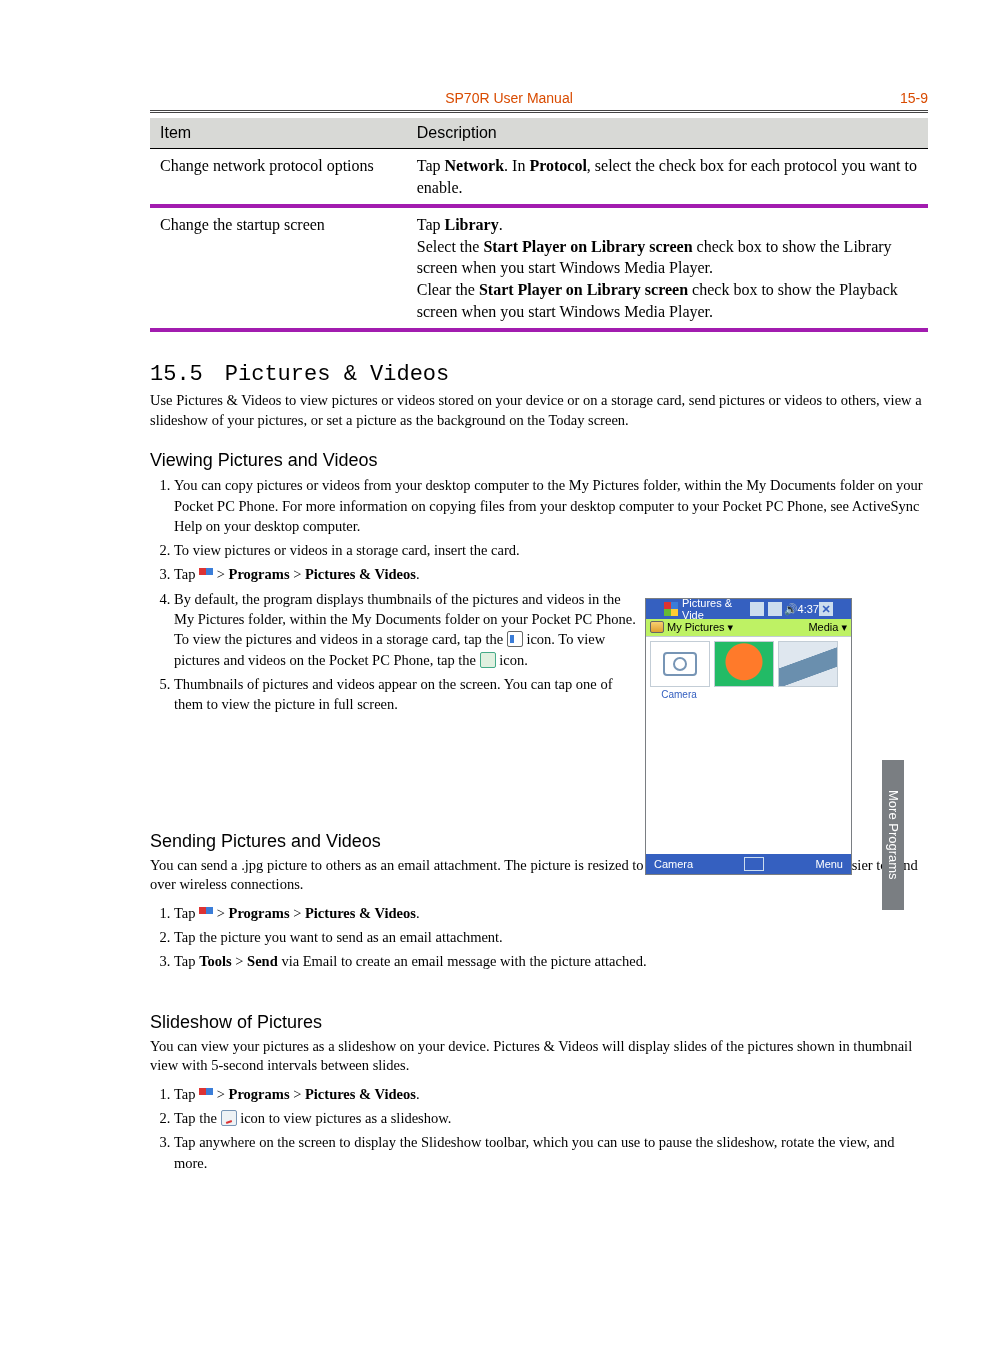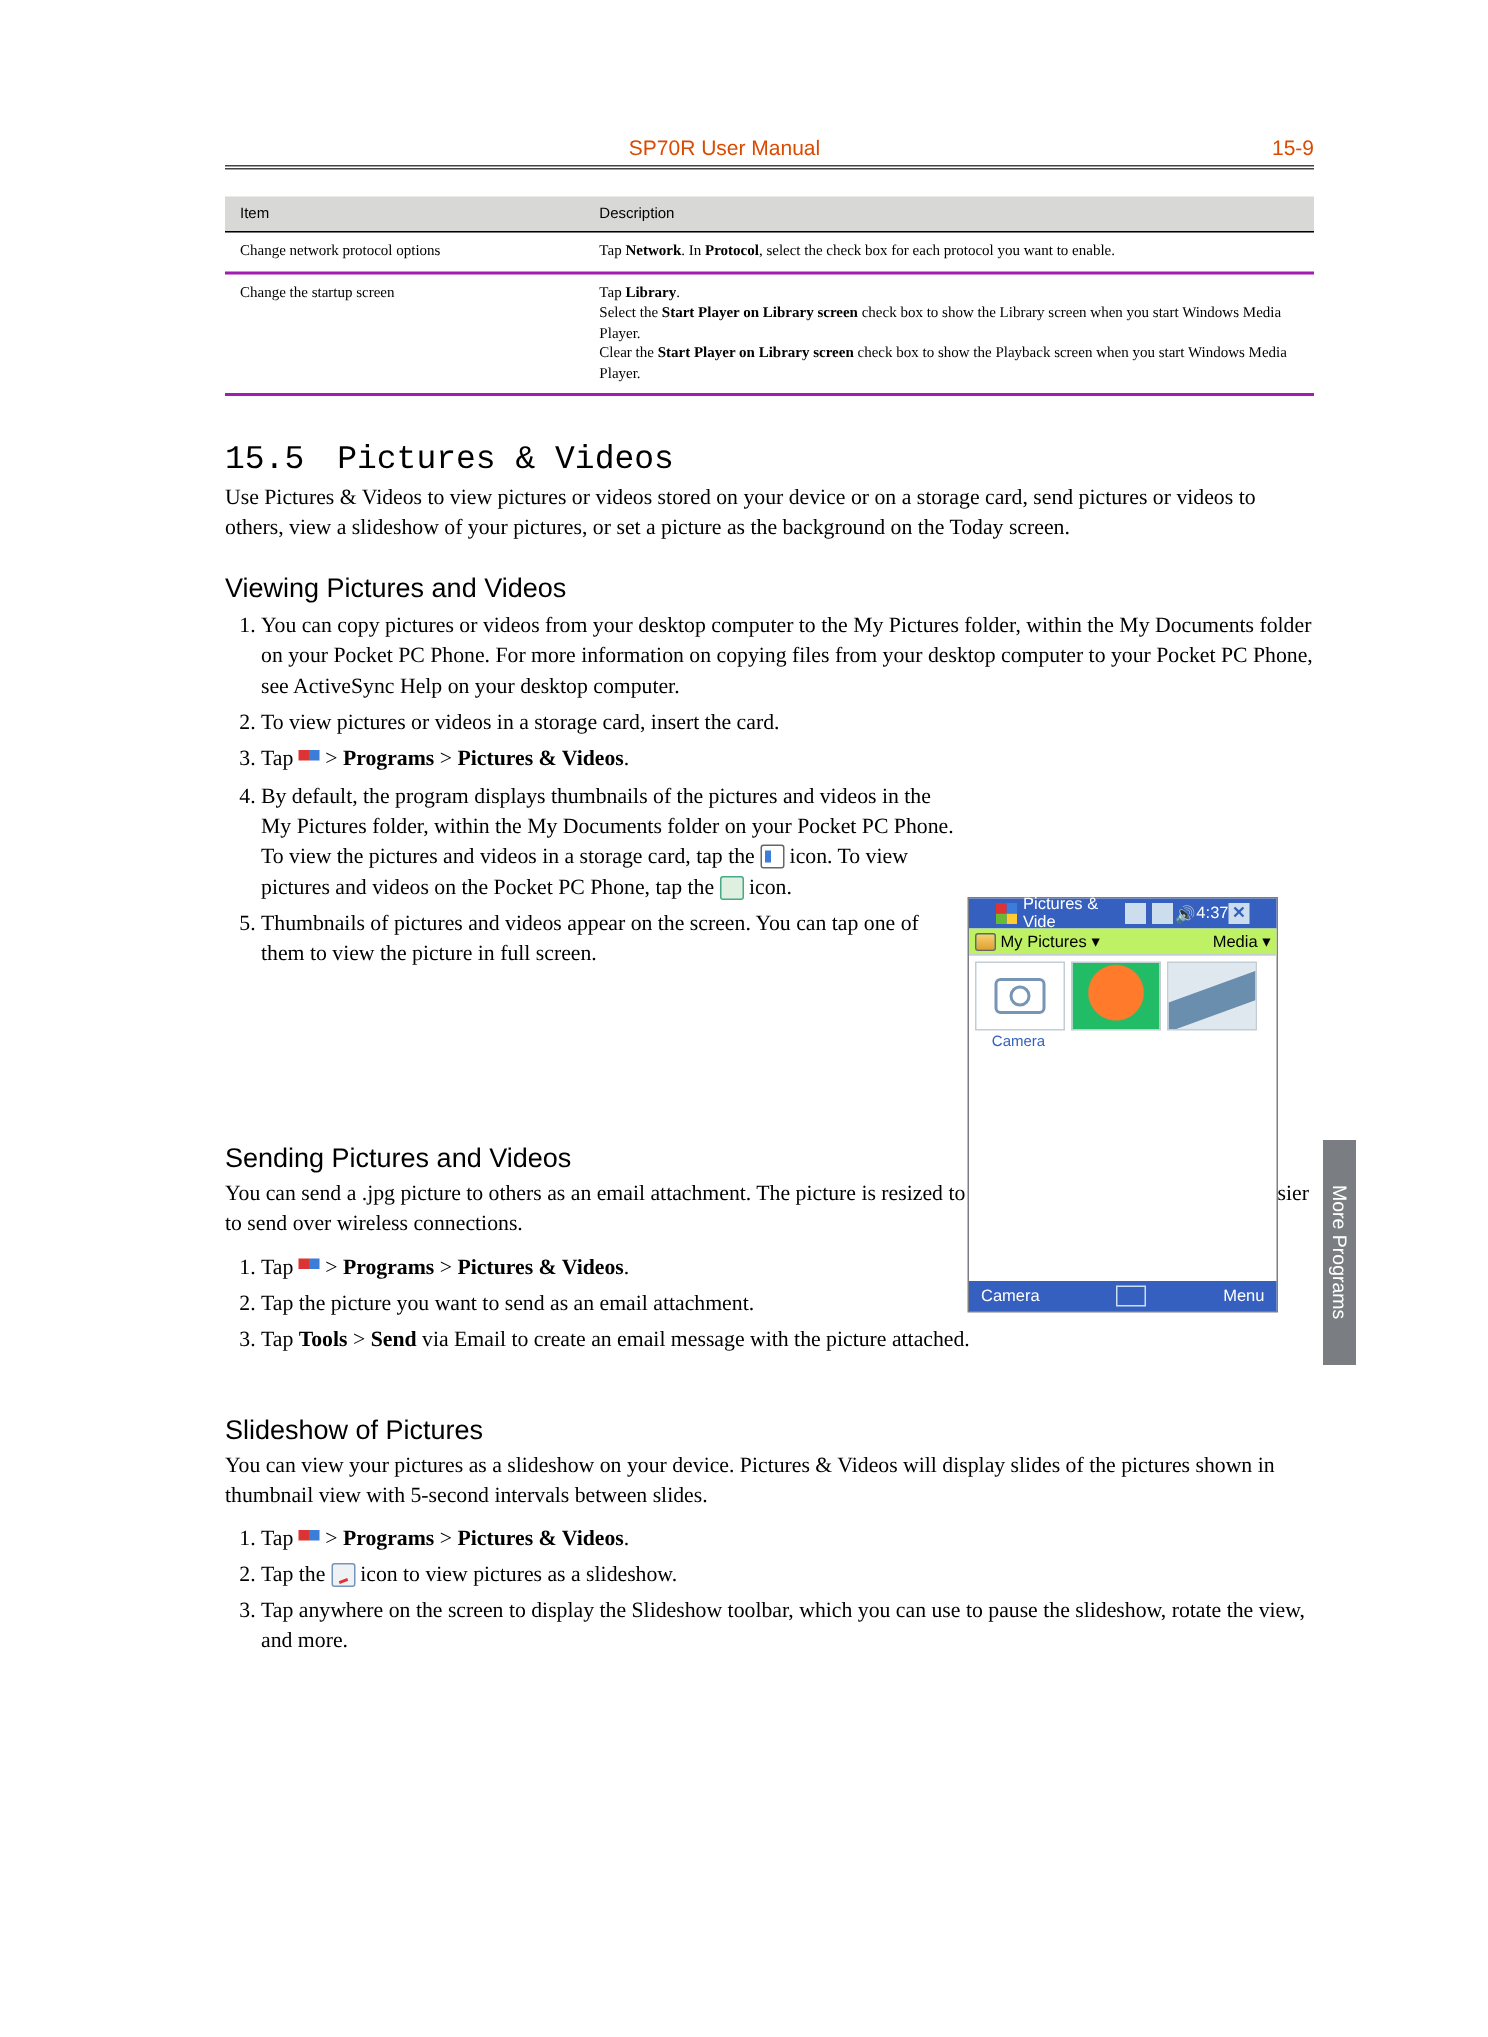--- a/index.html
+++ b/index.html
@@ -5,53 +5,53 @@
   body {
     margin: 0;
     font-family: "Times New Roman", Times, serif;
     background: #fff;
     color: #000;
     width: 992px;
     height: 1358px;
     position: relative;
   }
   .page {
-    padding: 90px 116px 40px 150px;
+    padding: 90px 64px 40px 150px;
     box-sizing: border-box;
     position: relative;
   }
   .header-row {
     display: flex;
     align-items: baseline;
     font-family: Arial, Helvetica, sans-serif;
     color: #d94b00;
     font-size: 14px;
     border-bottom: 3px double #444;
     padding-bottom: 4px;
   }
   .header-title { flex: 1; text-align: center; }
   .header-page  { text-align: right; width: 60px; }
   .table {
     width: 100%;
     border-collapse: collapse;
-    margin-top: 18px;
-    font-size: 10px;
+    margin-top: 5px;
+    font-size: 16px;
   }
   .table th {
     background: #d8d9d6;
     text-align: left;
     font-family: Arial, Helvetica, sans-serif;
     font-weight: normal;
     padding: 6px 10px;
     border-bottom: 1px solid #000;
   }
   .table td {
     padding: 6px 10px;
     vertical-align: top;
-    border-bottom: 2px solid #a21caf;
+    border-bottom: 4px solid #a21caf;
     line-height: 1.35;
   }
   .col-item { width: 33%; }
   h2.section {
     font-family: Liberation Mono, monospace;
     font-weight: normal;
     font-size: 22px;
     margin: 30px 0 4px 0;
   }
   h3.subsection {

